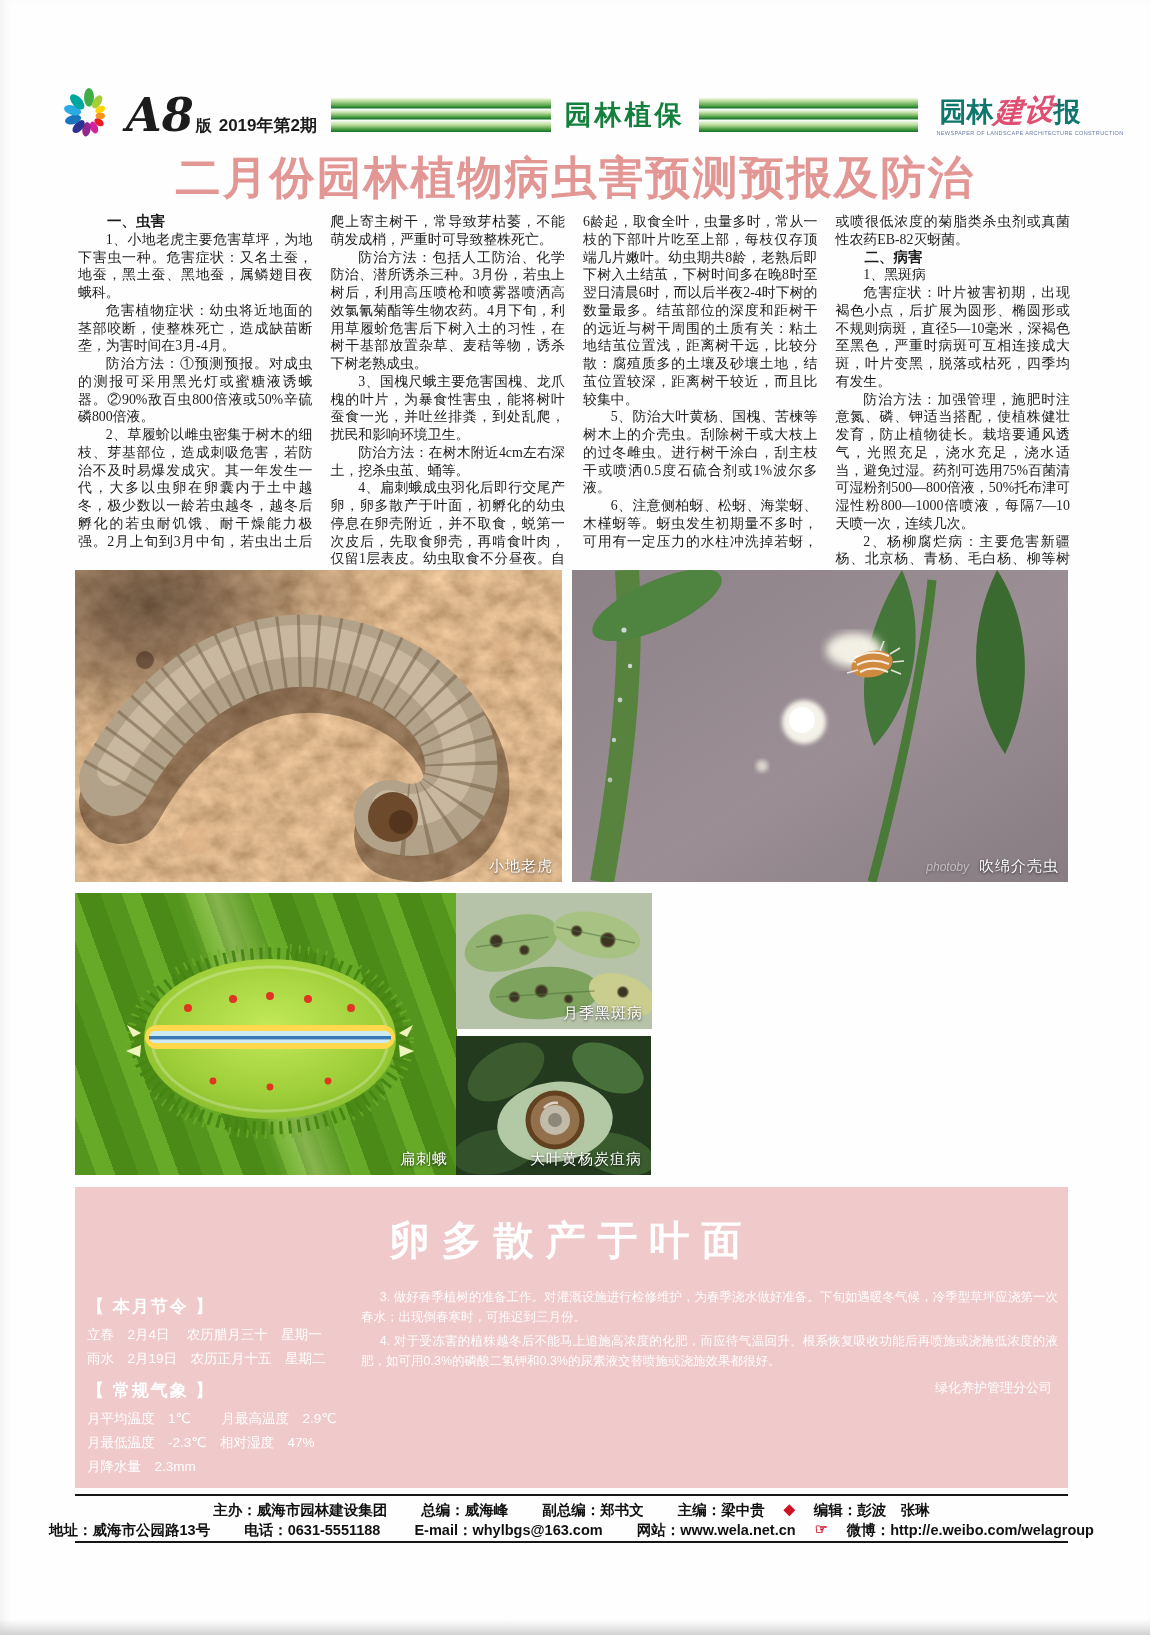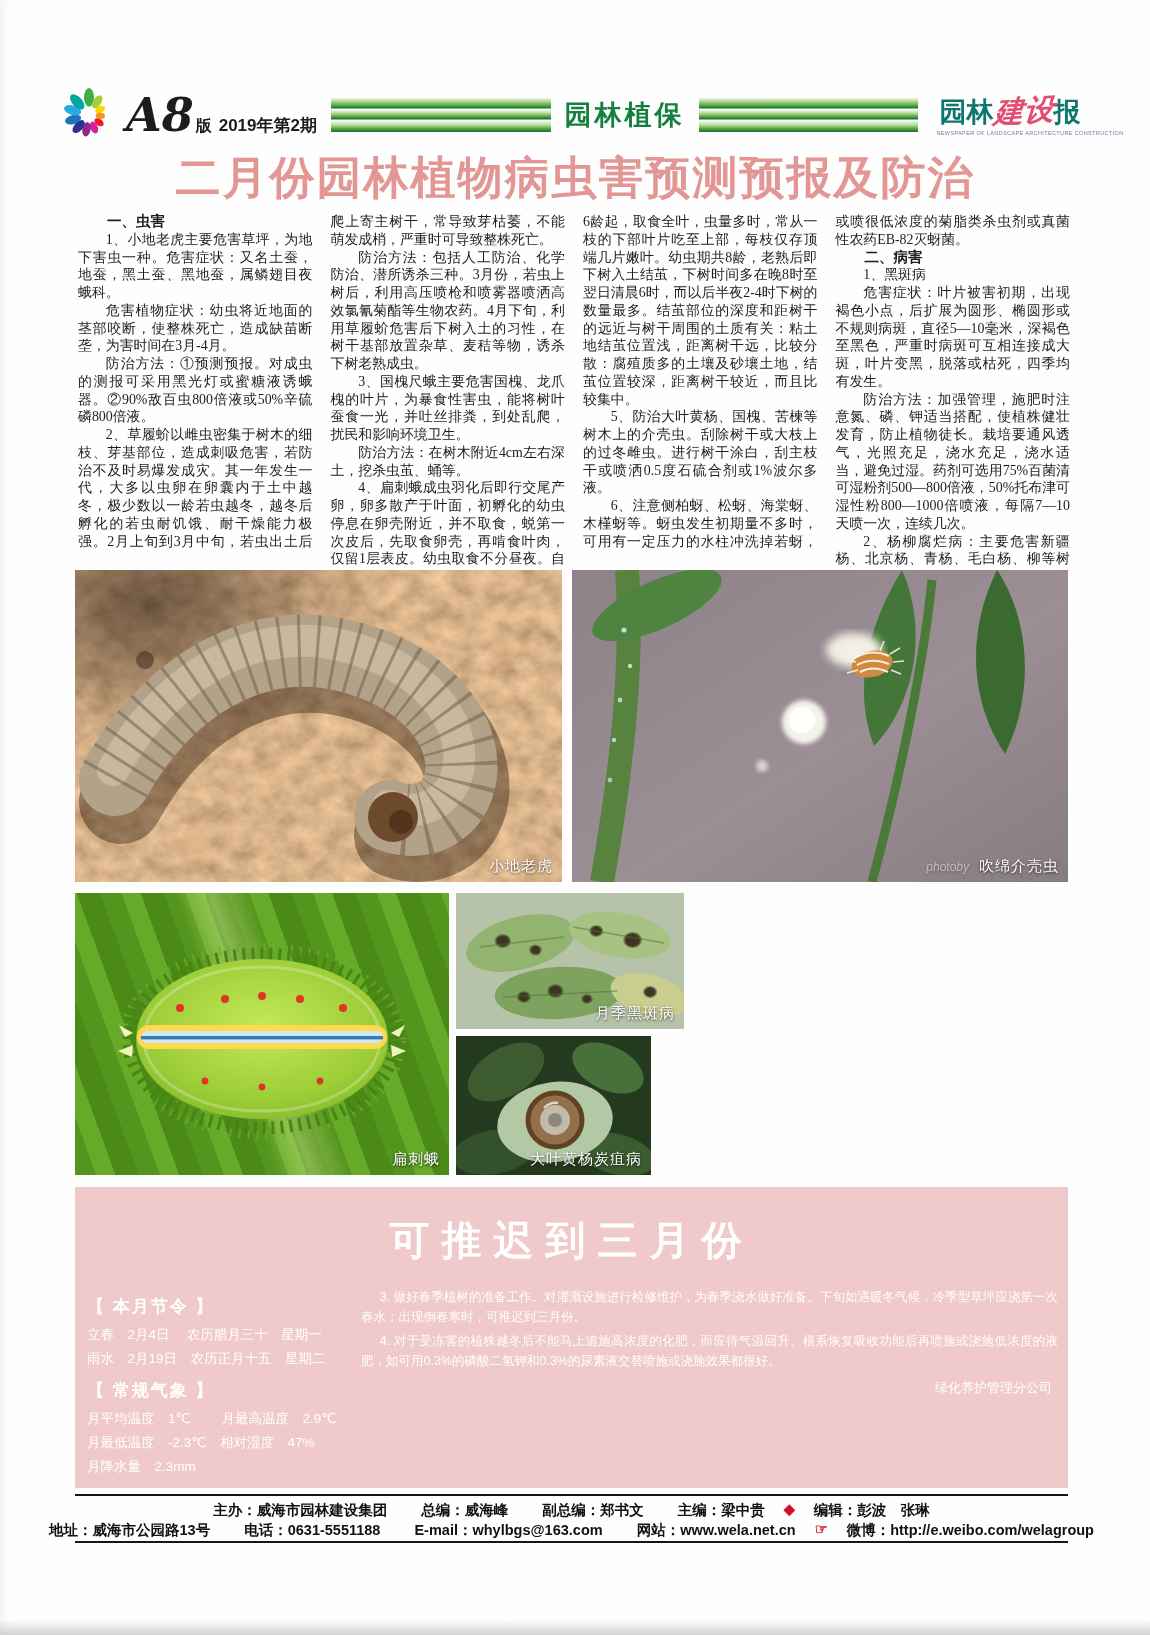--- a/index.html
+++ b/index.html
@@ -45,21 +45,21 @@
   
   .ph{position:absolute;overflow:hidden;background:#777;}
   .ph svg{display:block;width:100%;height:100%;}
   .cap{position:absolute;right:9px;bottom:6px;margin:0;color:#fff;
     font-family:"Liberation Sans",sans-serif;font-size:15px;letter-spacing:1px;
     text-shadow:0 1px 3px rgba(0,0,0,.75);white-space:nowrap;}
   .wm{opacity:.45;font-size:12px;font-style:italic;letter-spacing:0;margin-right:10px;}
   .ph1{top:570px;left:75px;width:487px;height:312px;}
   .ph2{top:570px;left:572px;width:496px;height:312px;}
   .ph3{top:893px;left:75px;width:374px;height:282px;}
-  .ph4{top:893px;left:456px;width:228px;height:136px;}
+  .ph4{top:893px;left:456px;width:196px;height:136px;}
   .ph5{top:1036px;left:456px;width:195px;height:139px;}
   .ph6{top:893px;left:658px;width:410px;height:282px;
     background:
       radial-gradient(42px 64px at 120px 142px, rgba(216,70,36,.9), rgba(216,70,36,0) 70%),
       radial-gradient(52px 84px at 162px 196px, rgba(229,92,42,.85), rgba(229,92,42,0) 70%),
       radial-gradient(38px 54px at 302px 118px, rgba(222,62,30,.9), rgba(222,62,30,0) 70%),
       radial-gradient(62px 92px at 344px 204px, rgba(198,58,28,.75), rgba(198,58,28,0) 70%),
       radial-gradient(30px 42px at 242px 252px, rgba(221,82,40,.85), rgba(221,82,40,0) 70%),
       radial-gradient(60px 60px at 40px 40px, rgba(183,196,160,.5), rgba(183,196,160,0) 70%),
       repeating-linear-gradient(92deg,#9a8c7e 0 12px,#756759 12px 19px,#a99a8a 19px 30px,#61564a 30px 36px,#8d7f70 36px 48px);}
@@ -239,21 +239,21 @@
         <path d="M 295 81 l -4 -10"></path>
           <path d="M 308 81 l 4 -10"></path>
       </g>
       <circle cx="232" cy="152" r="22" fill="#f4f2ea" filter="url(#blur2)"></circle>
       <circle cx="230" cy="150" r="13" fill="#ffffff"></circle>
       <circle cx="190" cy="196" r="6" fill="#e9e6dd" filter="url(#blur2)" opacity=".8"></circle>
     </svg>
     <figcaption class="cap"><span class="wm">photoby</span><span>吹绵介壳虫</span></figcaption>
   </figure>
 
-  <figure class="ph ph3" style="margin:0;">
+  <figure class="ph ph3" style="margin:0;padding-left:8px;">
     <svg viewBox="0 0 374 282" preserveAspectRatio="none">
       <defs>
         <radialGradient id="catg" cx="50%" cy="42%" r="65%">
           <stop offset="0%" stop-color="#c3e958"></stop>
             <stop offset="70%" stop-color="#9ccd37"></stop>
             <stop offset="100%" stop-color="#83b92c"></stop>
         </radialGradient>
       </defs>
       <ellipse cx="187" cy="148" rx="140" ry="94" fill="none" stroke="#6fae2a" stroke-width="8" stroke-dasharray="2 7" opacity=".75"></ellipse>
       <ellipse cx="187" cy="148" rx="133" ry="87" fill="none" stroke="#478512" stroke-width="13" stroke-dasharray="3 6" opacity=".95"></ellipse>
@@ -316,21 +316,21 @@
       <circle cx="99" cy="84" r="27" fill="none" stroke="#61411f" stroke-width="5"></circle>
       <circle cx="99" cy="84" r="15" fill="#c2bbaa"></circle>
       <circle cx="99" cy="84" r="7" fill="#8e887a"></circle>
       <path d="M 88 72 a 16 16 0 0 1 14 -5" stroke="rgba(255,255,255,.7)" stroke-width="2.4" fill="none"></path>
     </svg>
     <figcaption class="cap">大叶黄杨炭疽病</figcaption>
   </figure>
 
 
   <section class="tips">
-    <h2>可推迟到三月份</h2>
+    <h2>卵多散产于叶面</h2>
     <div class="tips-cols">
       <div class="tc1">
         <div class="tips-h">【 本月节令 】</div>
         <div class="tips-line">立春　2月4日　 农历腊月三十　星期一</div>
         <div class="tips-line">雨水　2月19日　农历正月十五　星期二</div>
         <div class="tips-h">【 常规气象 】</div>
         <div class="tips-line">月平均温度　1℃　　 月最高温度　2.9℃</div>
         <div class="tips-line">月最低温度　-2.3℃　相对湿度　47%</div>
         <div class="tips-line">月降水量　2.3mm</div>
       </div>

